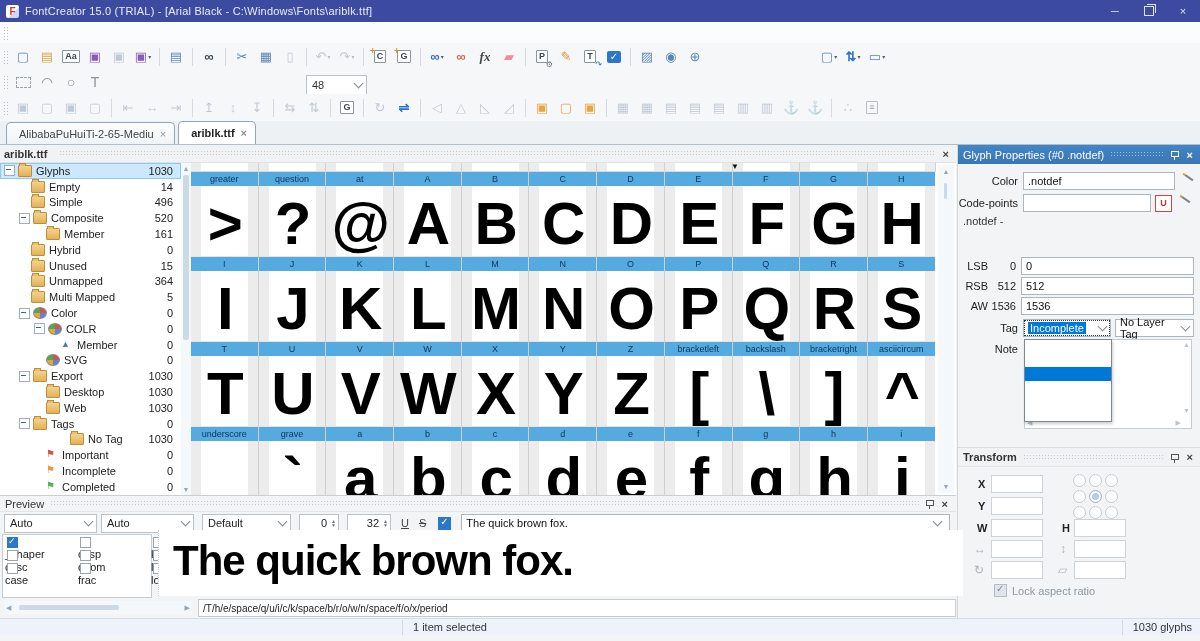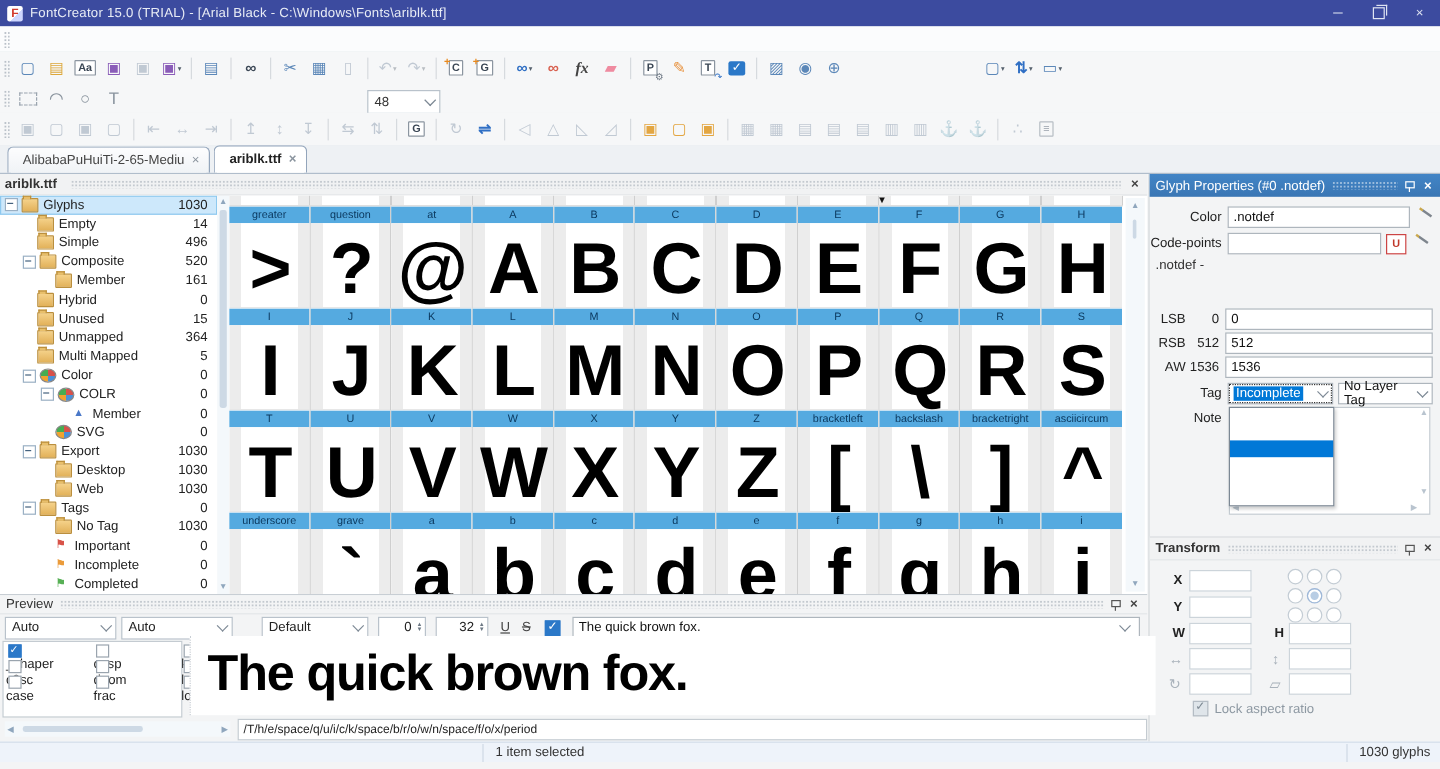--- a/index.html
+++ b/index.html
@@ -543,21 +543,21 @@
       <span class="ticon folder"></span>
       <span class="tlabel">Web</span>
       <span class="tcount">1030</span>
     </div>
       <div class="trow expanded" style="padding-left: 19px;">
       <span class="texp"></span>
       <span class="ticon folder"></span>
       <span class="tlabel">Tags</span>
       <span class="tcount">0</span>
     </div>
-      <div class="trow" style="padding-left: 34px;">
+      <div class="trow" style="padding-left: 34px; margin-left: 24px;">
       <span class="texp"></span>
       <span class="ticon folder"></span>
       <span class="tlabel">No Tag</span>
       <span class="tcount">1030</span>
     </div>
       <div class="trow" style="padding-left: 34px;">
       <span class="texp"></span>
       <span class="ticon flagred"></span>
       <span class="tlabel">Important</span>
       <span class="tcount">0</span>
@@ -905,21 +905,21 @@
 
   <div id="pv-controls">
     <span class="pv-combo" style="width:86px;">
       <span>Auto</span>
         <span class="chev"></span>
     </span>
     <span class="pv-combo" style="width:86px;">
       <span>Auto</span>
         <span class="chev"></span>
     </span>
-    <span class="pv-combo" style="width:82px;margin-left:24px;">
+    <span class="pv-combo" style="width:82px;margin-left:8px;">
       <span>Default</span>
         <span class="chev"></span>
     </span>
     <span class="spin" style="width:34px;">
       <span style="margin-left:auto;">0</span>
       <span class="spinarrows">
           <span>▲</span>
           <span>▼</span>
         </span>
     </span>

